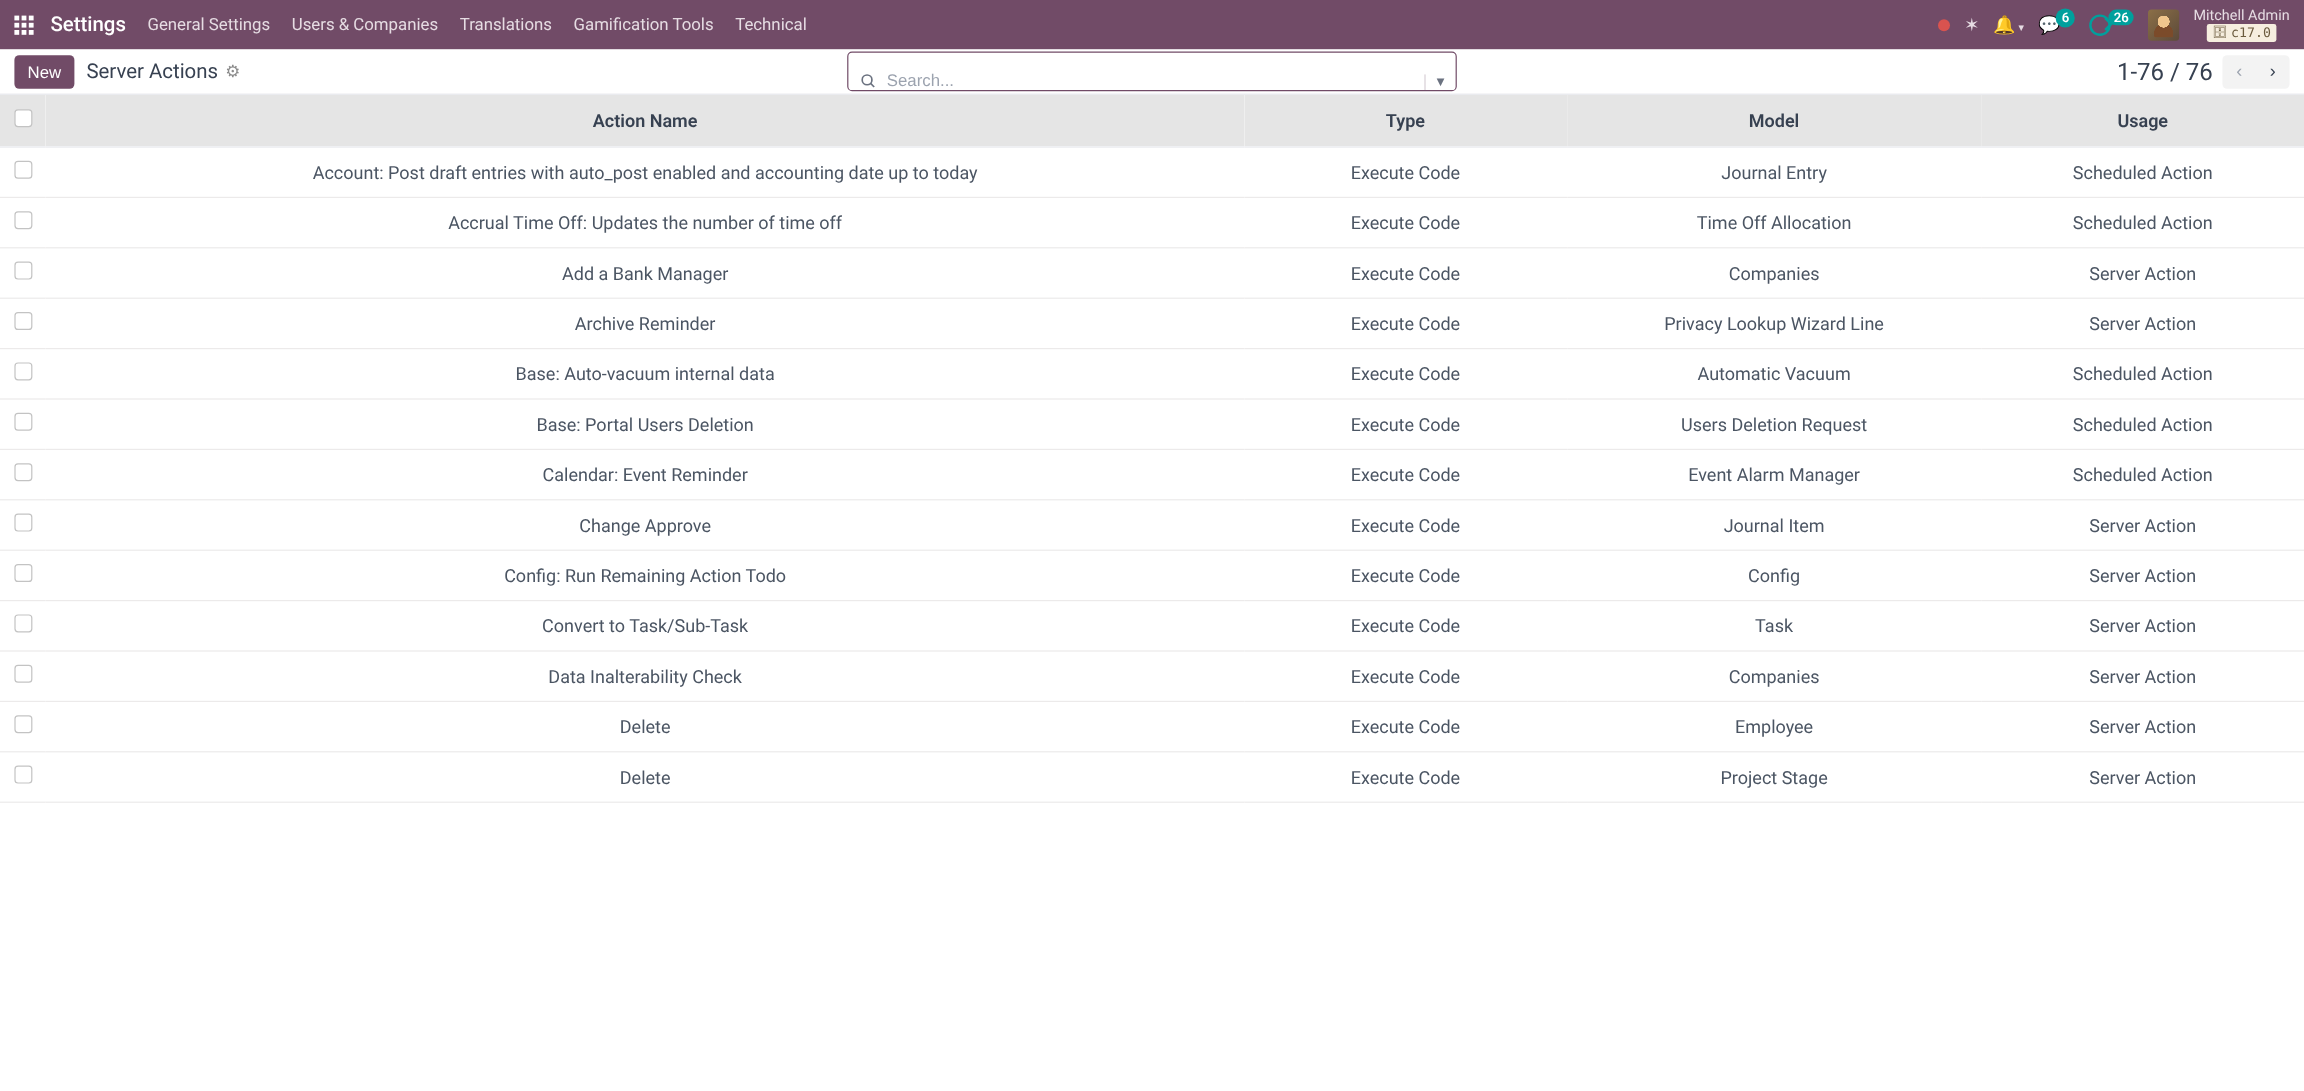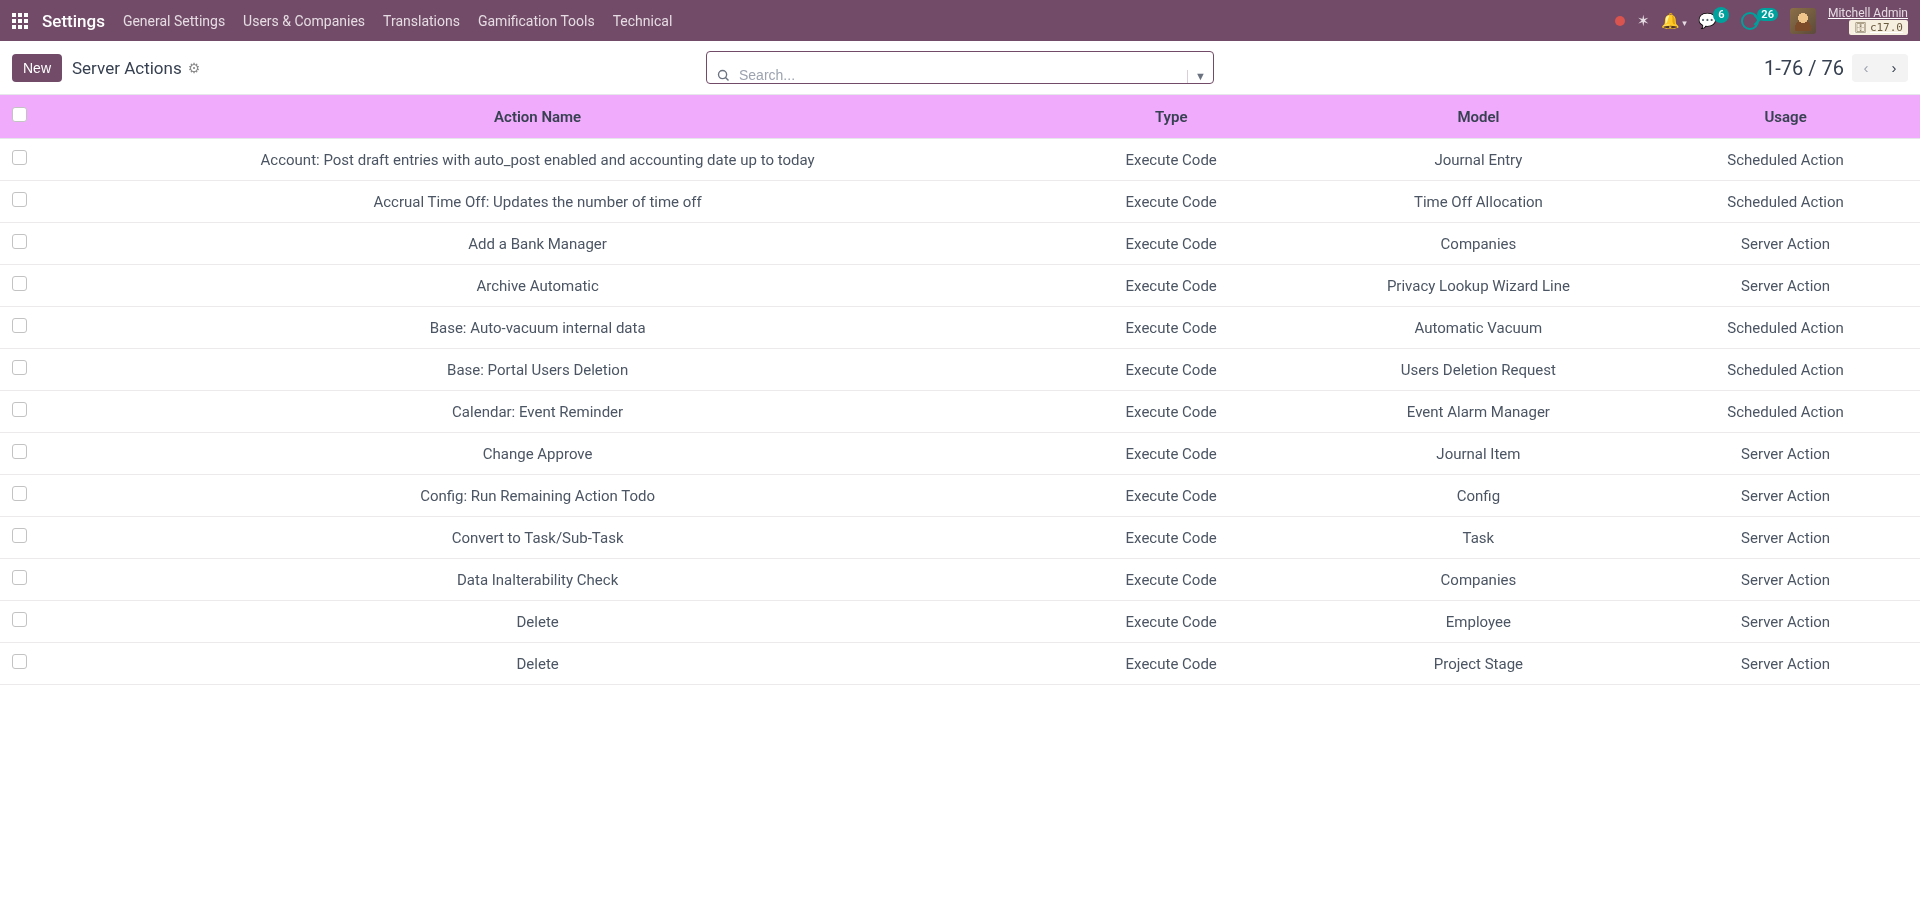--- a/index.html
+++ b/index.html
@@ -64,38 +64,38 @@
   .avatar {
     width: 26px; height: 26px; border-radius: 3px;
     background: linear-gradient(135deg,#8b6f47 0%, #5c4a3a 100%);
     position: relative; overflow:hidden;
   }
   .avatar::after{
     content:""; position:absolute; inset:3px;
     background: radial-gradient(circle at 50% 35%, #f0c58c 0 30%, transparent 31%),
                 radial-gradient(circle at 50% 85%, #7b4b2a 0 40%, transparent 41%);
   }
-  .user-block { display:flex; flex-direction:column; align-items:flex-end; gap:1px;text-decoration:underline; }
+  .user-block { display:flex; flex-direction:column; align-items:center; gap:1px; }
   .user-name { font-size: 12px; color: #e6dce3; line-height:1; }
   .version-tag {
     background: #f6eedf; color: #6b5b3e; font-size: 11px;
     border-radius: 2px; padding: 1px 5px; display:flex; align-items:center; gap:3px;
     font-family: ui-monospace, monospace;
   }
   .version-tag .db-icon { font-size: 10px; }
 
   
   .control-bar {
     display: flex;
     align-items: center;
     padding: 9px 12px;
     gap: 10px;
     border-bottom: 1px solid #e5e7eb;
     position: relative;
-    height: 54px;
+    height: 38px;
   }
   .btn-new {
     background: #714b67; color: #fff; border: none;
     padding: 6px 11px; font-size: 14px; cursor: pointer;
     border-radius: 4px;
   }
   .breadcrumb {
     font-size: 17px; color: #374151; display:flex; align-items:center; gap:6px;
   }
   .breadcrumb .gear { color: #8b8b8b; font-size: 14px; cursor: pointer; }
@@ -134,21 +134,21 @@
   .pager-btn:first-child { border-top-left-radius:4px; border-bottom-left-radius:4px; }
   .pager-btn:last-child { border-top-right-radius:4px; border-bottom-right-radius:4px; color:#374151; }
 
   
   .table-scroll {
     height: calc(909px - 41px - 54px);
     overflow-y: scroll;
   }
   table { width: 100%; border-collapse: collapse; }
   thead th {
-    background: #f0abfc;
+    background: #e5e5e5;
     font-weight: 600; font-size: 15px; color: #374151;
     padding: 12px 8px; text-align: center;
     border-bottom: 1px solid #e5e7eb;
     position: sticky; top: 0;
   }
   thead th:first-child, tbody td:first-child { width: 44px; text-align:center; }
   tbody td {
     padding: 11px 8px; text-align: center; font-size: 15px; color: #4b5563;
     border-bottom: 1px solid #eceaea;
   }
@@ -269,21 +269,21 @@
         </tr>
         <tr>
           <td><input type="checkbox" style=""></td>
           <td class="col-action">Add a Bank Manager</td>
           <td class="col-type">Execute Code</td>
           <td class="col-model">Companies</td>
           <td class="col-usage">Server Action</td>
         </tr>
         <tr>
           <td><input type="checkbox" style=""></td>
-          <td class="col-action">Archive Automatic</td>
+          <td class="col-action">Archive Reminder</td>
           <td class="col-type">Execute Code</td>
           <td class="col-model">Privacy Lookup Wizard Line</td>
           <td class="col-usage">Server Action</td>
         </tr>
         <tr>
           <td><input type="checkbox" style=""></td>
           <td class="col-action">Base: Auto-vacuum internal data</td>
           <td class="col-type">Execute Code</td>
           <td class="col-model">Automatic Vacuum</td>
           <td class="col-usage">Scheduled Action</td>

